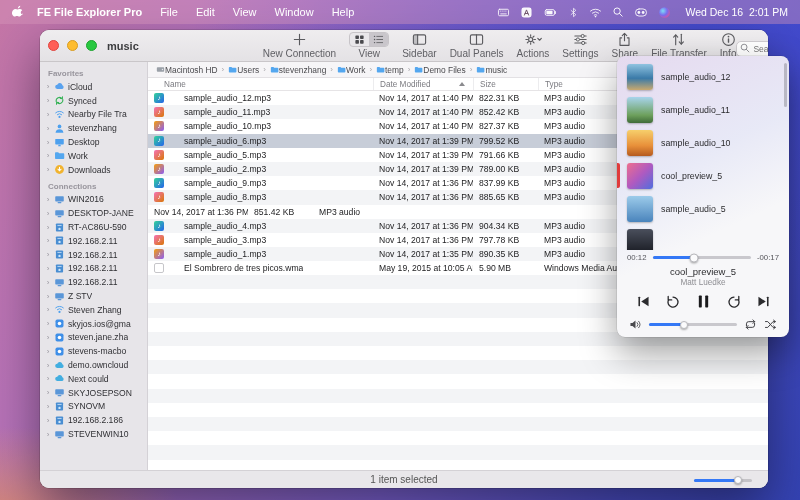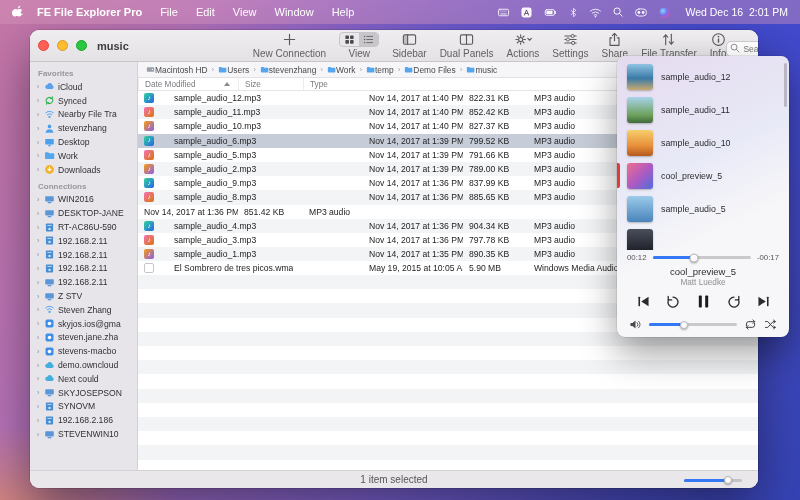--- a/index.html
+++ b/index.html
@@ -13,21 +13,21 @@
 .menubar{position:absolute;top:0;left:0;right:0;height:24px;display:flex;align-items:center;padding:0 12px;
  background:rgba(215,150,185,.42);color:#fff;font-size:11px;z-index:5;}
 .mb-apple{display:flex;align-items:center;margin-right:4px;}
 .mb-app{font-weight:bold;padding:0 9px;}
 .mb-menus{display:flex;}
 .mb-menus span{padding:0 9px;cursor:default;}
 .mb-right{margin-left:auto;display:flex;align-items:center;gap:10px;}
 .mb-ic{display:flex;align-items:center;opacity:.95;}
 .mb-clock{font-size:10.5px;margin-left:4px;white-space:pre;}
 
-.window{position:absolute;left:30px;top:30px;width:728px;height:458px;border-radius:9px;background:#ececed;
+.window{position:absolute;left:40px;top:30px;width:728px;height:458px;border-radius:9px;background:#ececed;
  box-shadow:0 22px 50px rgba(0,0,0,.45),0 0 0 .5px rgba(0,0,0,.25);overflow:hidden;display:flex;flex-direction:column;}
 .titlebar{height:32px;flex:0 0 auto;background:linear-gradient(#efedef,#e4e2e5);border-bottom:1px solid #c9c6c9;
  display:flex;align-items:center;padding:0 8px;position:relative;}
 .traffic{display:flex;gap:8px;margin-right:10px;}
 .tl{width:11px;height:11px;border-radius:50%;}
 .tl.r{background:#ff5f57;border:.5px solid #e0443e;}
 .tl.y{background:#febc2e;border:.5px solid #d89c22;}
 .tl.g{background:#28c840;border:.5px solid #1da32f;}
 .win-title{font-size:11px;font-weight:bold;color:#3c3c3e;margin-right:6px;}
 .tb-items{display:flex;align-items:center;gap:13px;margin-left:118px;}
@@ -661,20 +661,23 @@
             <span class="crumb">
               <span style="display:flex">
                 <svg xmlns="http://www.w3.org/2000/svg" width="9" height="9" viewBox="0 0 16 16">
                   <path d="M1.5 4.8c0-.8.6-1.4 1.4-1.4h3.2l1.3 1.4h6.1c.8 0 1.4.6 1.4 1.4v5.6c0 .8-.6 1.4-1.4 1.4H2.9c-.8 0-1.4-.6-1.4-1.4z" fill="#54a7ef"></path>
                 </svg>
               </span>
               <span>music</span>
             </span>
           </div>
         <div class="thead" id="thead">
+            <div class="th c0">
+              <span>Name</span>
+            </div>
             <div class="th c1">
               <span>Date Modified</span>
               <span class="sort-arrow"></span>
             </div>
             <div class="th c2">
               <span>Size</span>
             </div>
             <div class="th c3">
               <span>Type</span>
             </div>

